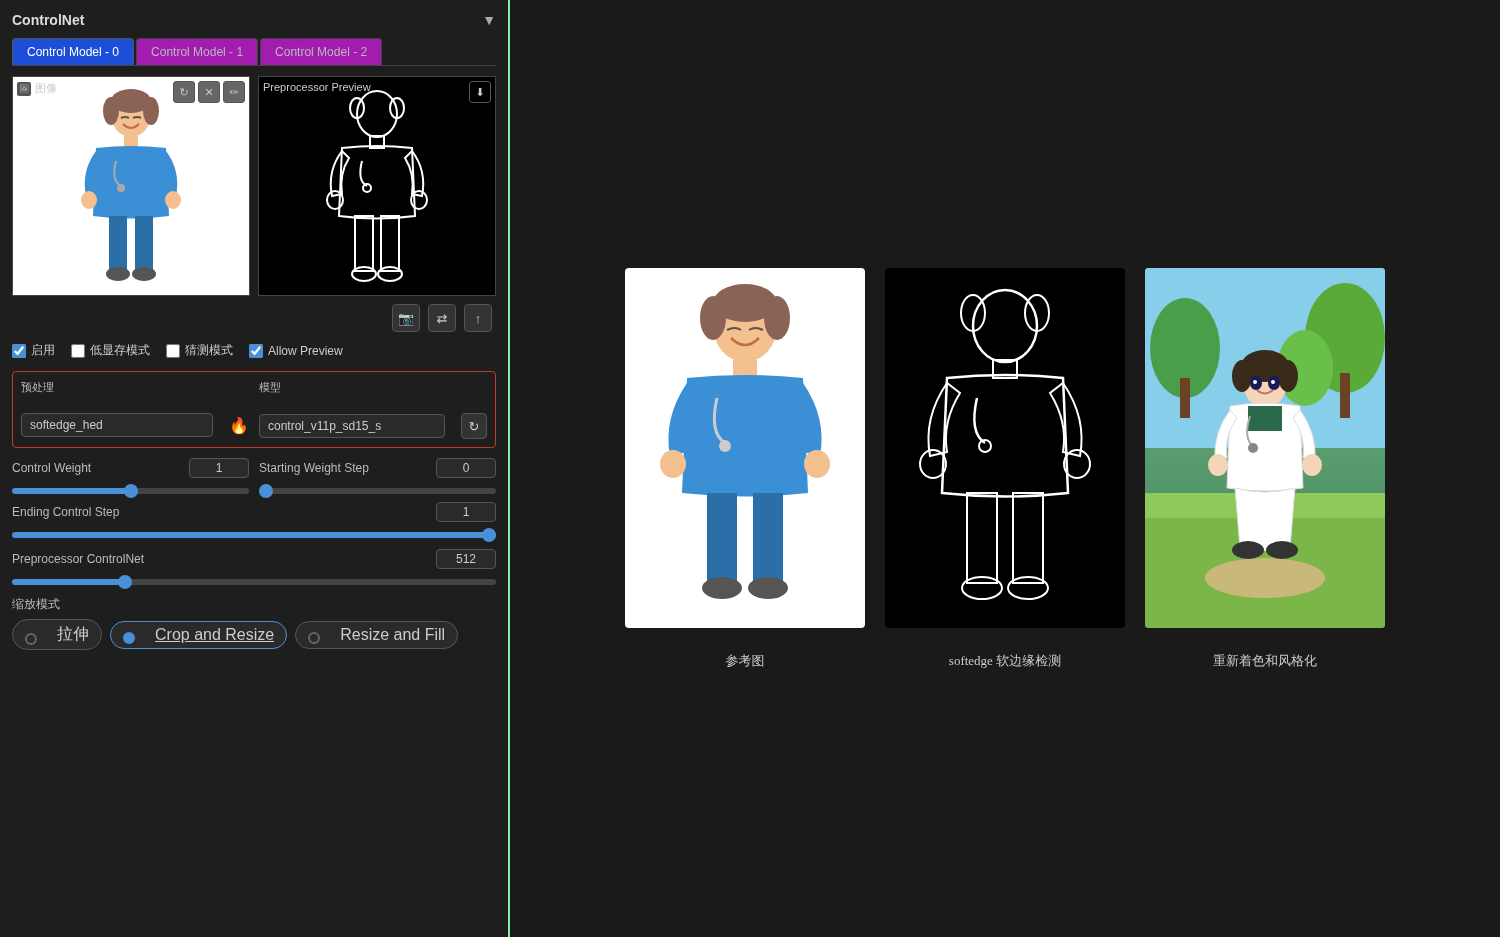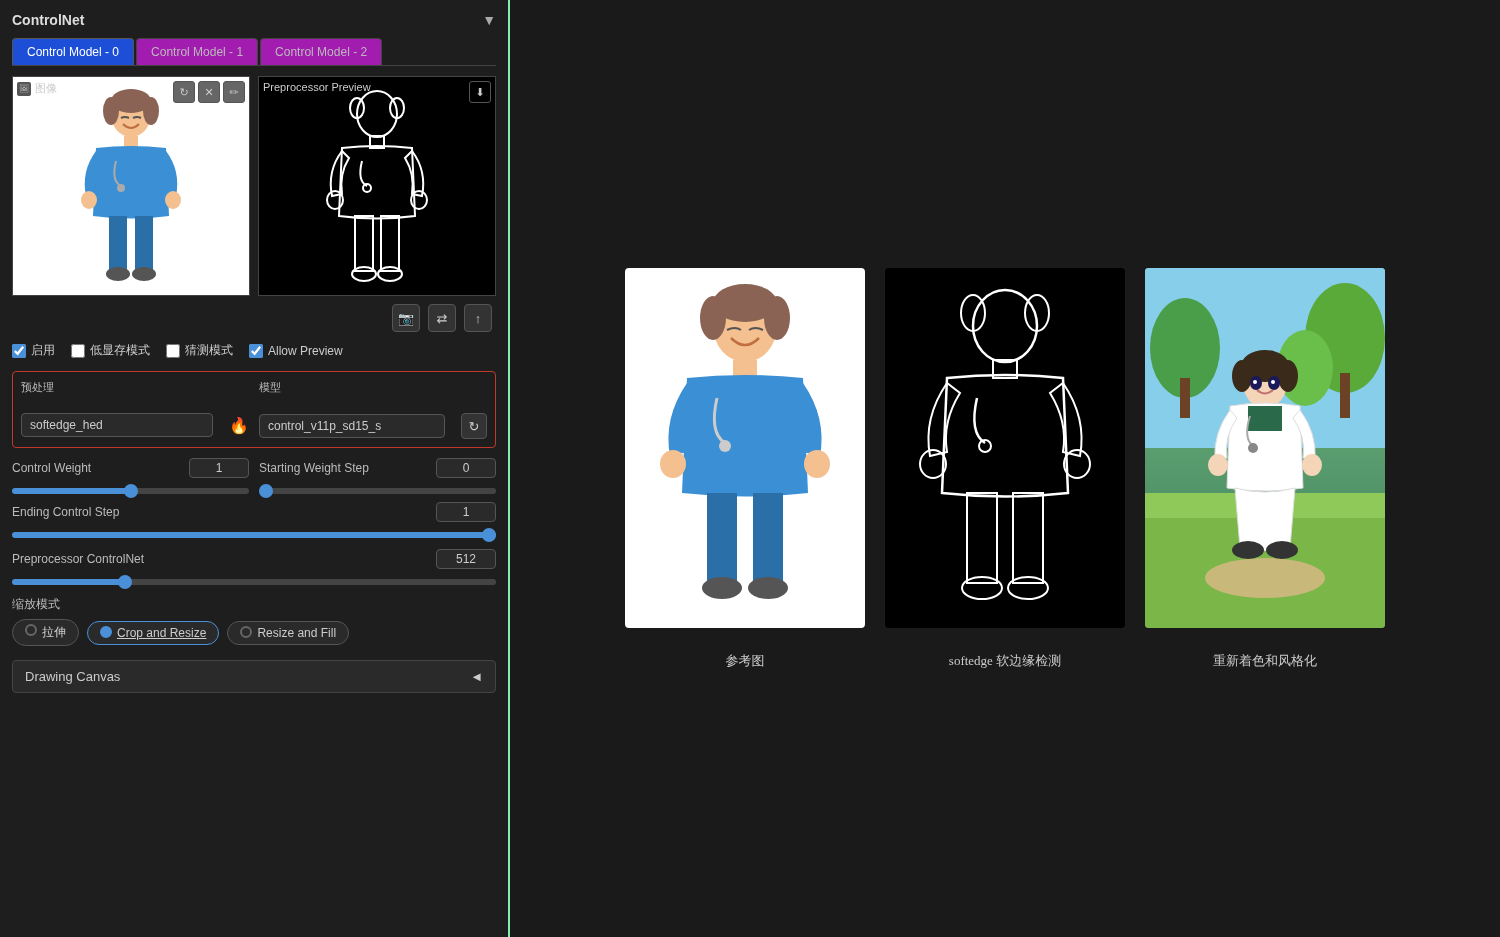--- a/index.html
+++ b/index.html
@@ -335,28 +335,28 @@
     }
 
     .radio-row {
       display: flex;
       gap: 8px;
       align-items: center;
     }
 
     .radio-btn {
       display: flex;
-      align-items: flex-start;
-      gap: 5px;
+      align-items: flex-end;
+      gap: 20px;
       cursor: pointer;
       background: #2a2a2a;
       border: 1px solid #555;
       border-radius: 20px;
       padding: 4px 12px;
-      font-size: 12px;
+      font-size: 16px;
       color: #ccc;
     }
 
     .radio-btn.active {
       border-color: #4a90d9;
       text-decoration: underline;
     }
 
     .radio-dot {
       width: 12px;
@@ -676,24 +676,20 @@
         <div class="radio-dot filled"></div>
         <span>Crop and Resize</span>
       </div>
       <div class="radio-btn">
         <div class="radio-dot"></div>
         <span>Resize and Fill</span>
       </div>
     </div>
   </div>
 
-  <div class="drawing-canvas-row">
-    <span>Drawing Canvas</span>
-    <span>◄</span>
-  </div>
 
 </div>
 
 <div class="right-panel">
   <div class="output-images">
 
     <div class="output-item">
       <div class="output-img">
         <div class="ref-img-bg">
           <svg width="200" height="340" viewBox="0 0 200 340">

